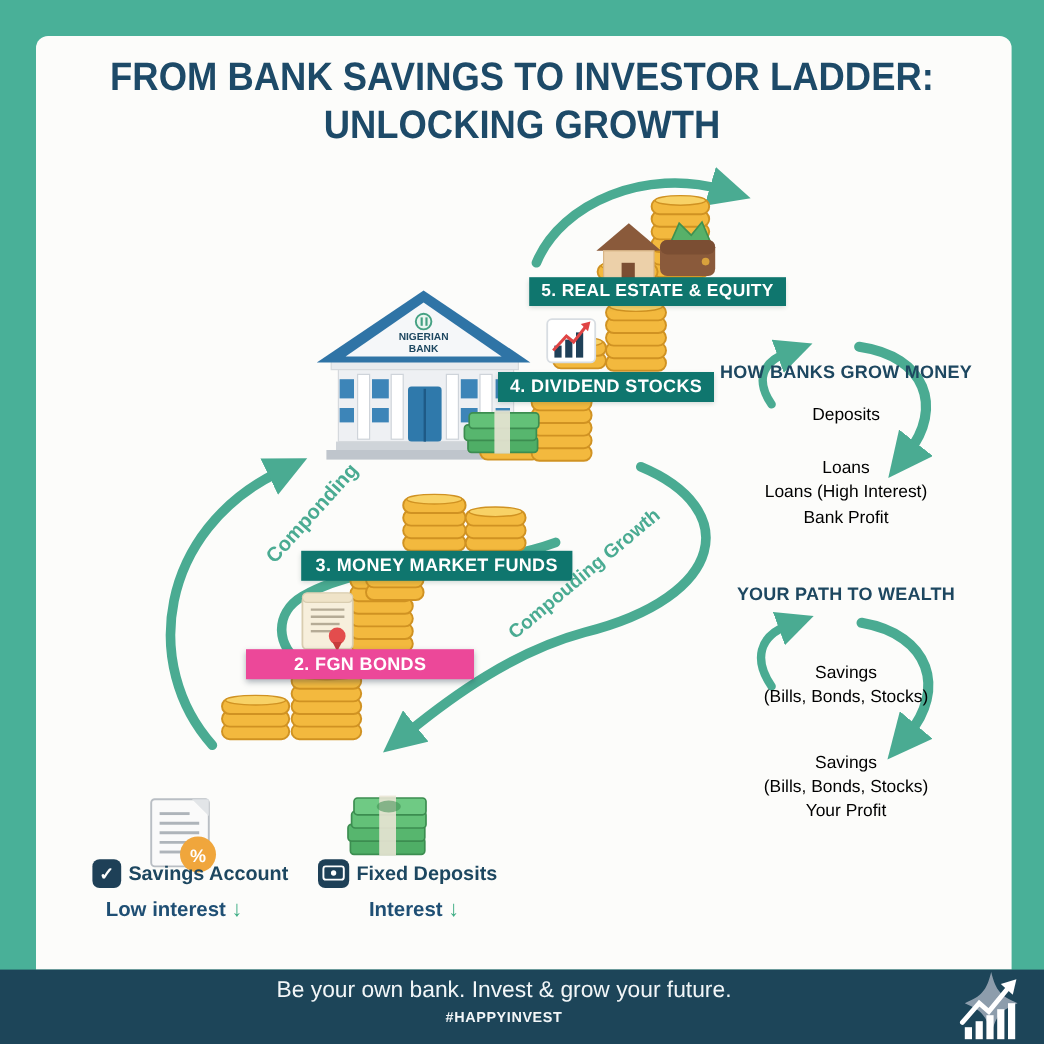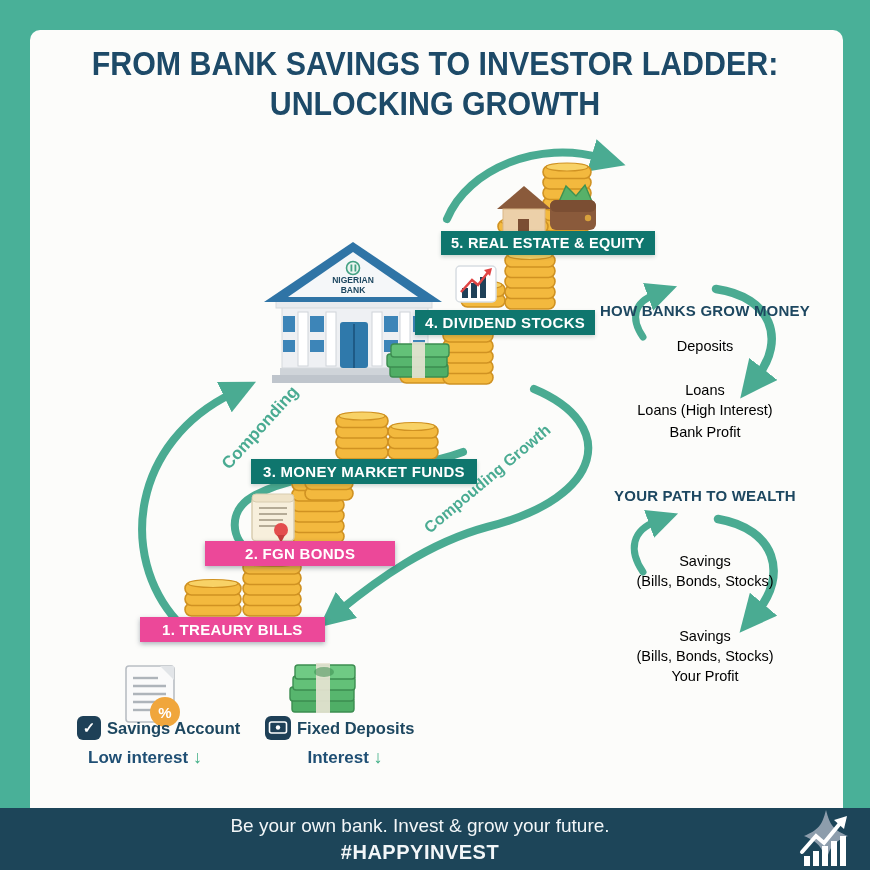--- a/index.html
+++ b/index.html
@@ -21,21 +21,21 @@
   .rp-t{color:#000000;font-size:14.5px;line-height:21px;}
   .lg-label{position:absolute;color:#1d4760;font-size:16.5px;font-weight:600;white-space:nowrap;}
   .lg-sub{position:absolute;color:#1f4f74;font-size:17px;font-weight:700;text-align:center;white-space:nowrap;}
   .lg-sub .dn{color:#3fae85;font-size:18px;}
   .checkbox{position:absolute;width:24px;height:24px;background:#1e4057;border-radius:6px;
             color:#fff;font-size:15px;font-weight:700;display:flex;align-items:center;justify-content:center;}
   .footer{position:absolute;left:0;bottom:0;width:870px;height:62px;background:#1d4559;text-decoration:underline;}
   .footer .l1{position:absolute;left:0;top:7px;width:840px;text-align:center;color:#f2f6f8;
               font-size:19px;font-weight:500;}
   .footer .l2{position:absolute;left:0;top:33px;width:840px;text-align:center;color:#f2f6f8;
-              font-size:20px;font-weight:600;letter-spacing:.5px;}
+              font-size:12px;font-weight:600;letter-spacing:.5px;}
   .coin{fill:#f3b93e;stroke:#d09222;stroke-width:1.6;}
   .coin-top{fill:#f8d266;stroke:#d09222;stroke-width:1.2;}
   svg text{font-family:"Liberation Sans",sans-serif;}
 </style>
 </head>
 <body>
 
 <div class="canvas">
   <div class="card"></div>
 
@@ -253,21 +253,20 @@
       <ellipse cx="324" cy="672" rx="10" ry="5" fill="#3c8d50" opacity="0.55"></ellipse>
     </g>
 
     <g>
       <rect x="265" y="716" width="26" height="24" rx="6" fill="#1e4057"></rect>
       <rect x="269.5" y="722" width="17" height="11" rx="2" fill="none" stroke="#ffffff" stroke-width="1.6"></rect>
       <circle cx="278" cy="727.5" r="2.2" fill="#ffffff"></circle>
     </g>
   </svg>
 
-  <div class="step navy" style="left:140px;top:617px;padding:4px 22px;">1. TREAURY BILLS</div>
   <div class="step navy" style="left:205px;top:541px;padding:4px 40px;">2. FGN BONDS</div>
   <div class="step teal" style="left:251px;top:459px;padding:4px 12px;">3. MONEY MARKET FUNDS</div>
   <div class="step teal" style="left:415px;top:310px;padding:4px 10px;">4. DIVIDEND STOCKS</div>
   <div class="step teal" style="left:441px;top:231px;padding:4px 10px;font-size:14.5px;">5. REAL ESTATE &amp; EQUITY</div>
 
   <div class="annot" style="left:208px;top:418px;font-size:17px;transform:rotate(-48deg);">Componding</div>
   <div class="annot" style="left:408px;top:470px;font-size:16px;transform:rotate(-40deg);">Compouding Growth</div>
 
   <div class="rp rp-h" style="top:258px;margin-top:44px;">HOW BANKS GROW MONEY</div>
   <div class="rp rp-t" style="top:336px;">Deposits</div>

